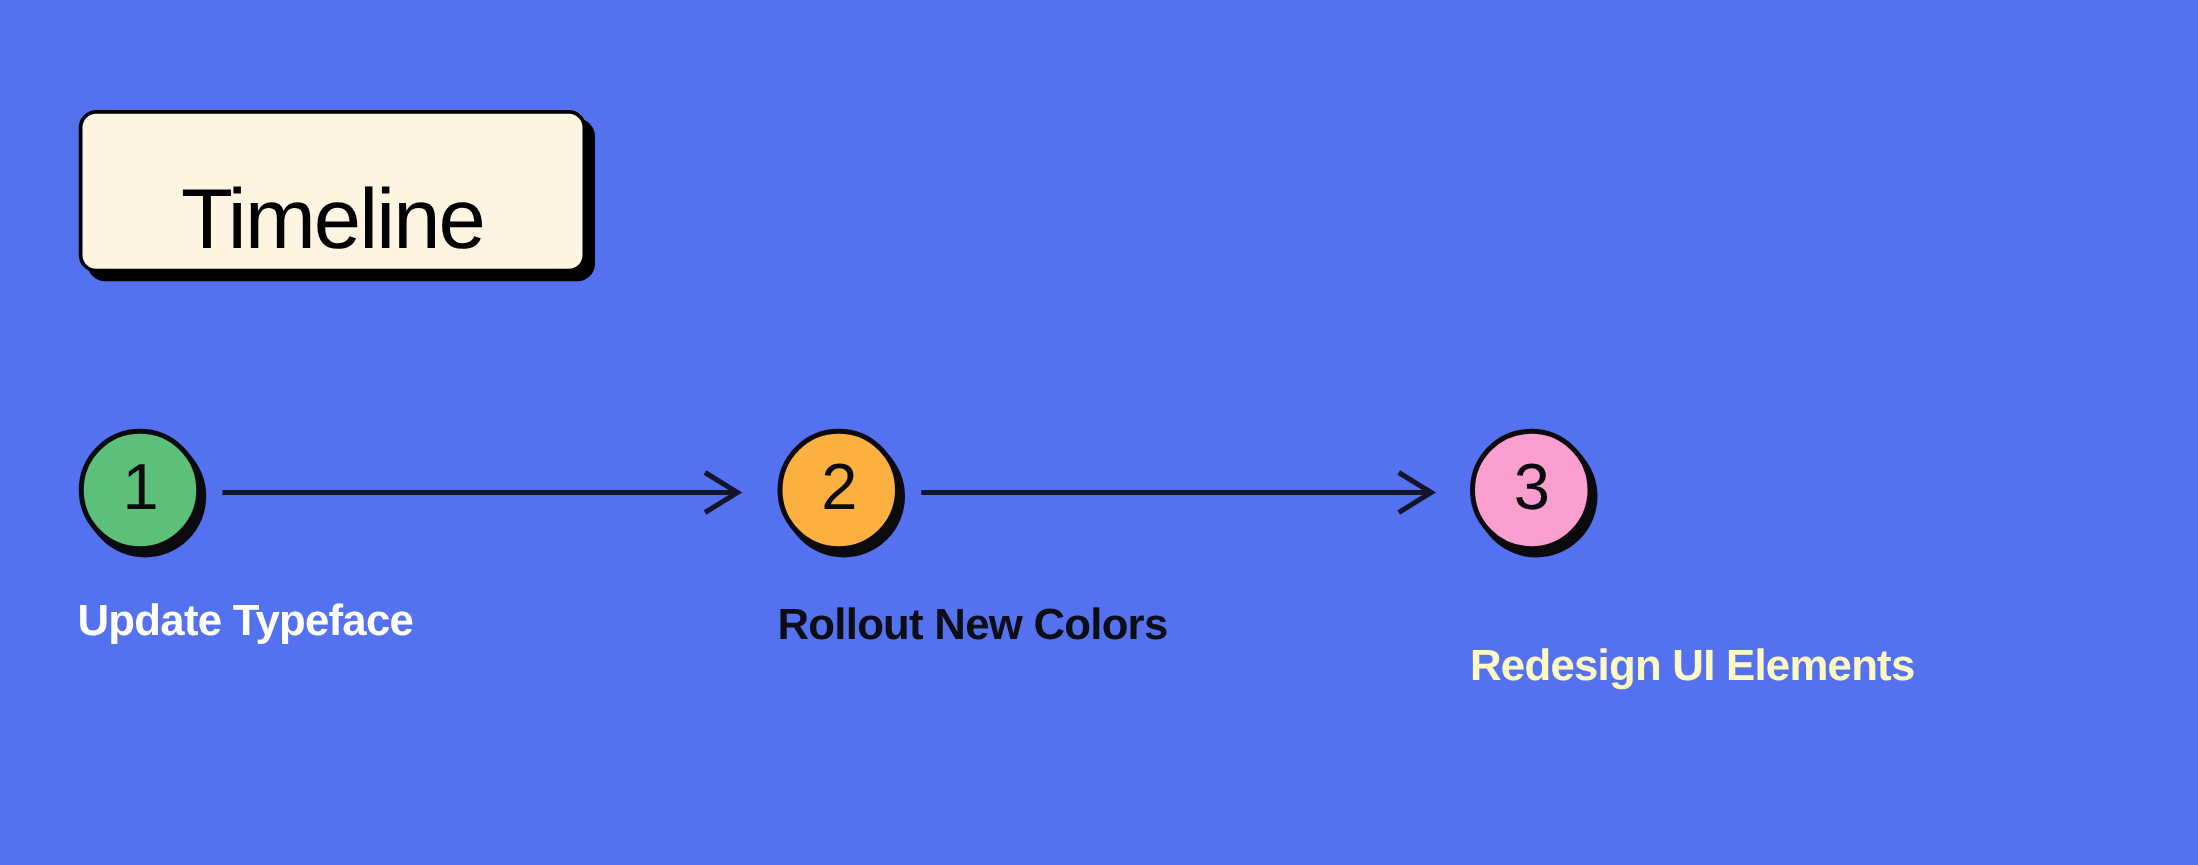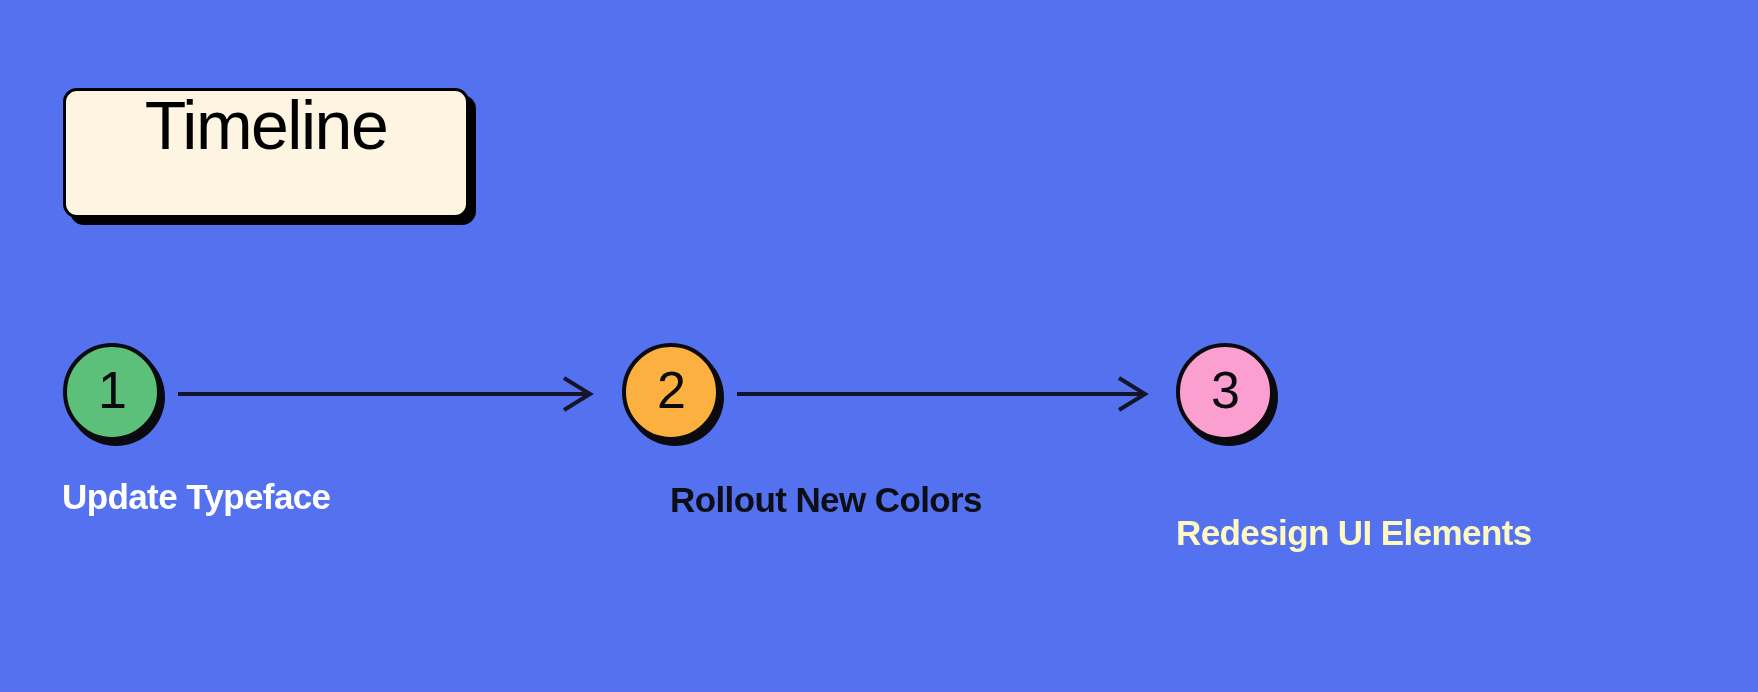--- a/index.html
+++ b/index.html
@@ -30,21 +30,21 @@
     left: 63px;
     top: 88px;
     width: 406px;
     height: 130px;
     background: #fdf4e1;
     border: 3px solid #000000;
     border-radius: 14px;
     box-shadow: 7px 7px 0 0 #000000;
     box-sizing: border-box;
     display: flex;
-    align-items: flex-start;
+    align-items: flex-end;
     justify-content: center;
   }
   .title-card-text {
     font-size: 68px;
     line-height: 1;
     letter-spacing: -1.5px;
     color: #000000;
     font-weight: 400;
     white-space: nowrap;
     padding-bottom: 6px;
@@ -137,17 +137,17 @@
 
     <div class="node node-2" style="background: rgb(251, 176, 63); border-color: rgb(11, 11, 15); box-shadow: rgb(11, 11, 15) 4px 5px 0px 0px;">
       <span class="node-number" style="color: rgb(11, 11, 15);">2</span>
     </div>
 
     <div class="node node-3" style="background: rgb(251, 159, 208); border-color: rgb(11, 11, 15); box-shadow: rgb(11, 11, 15) 4px 5px 0px 0px;">
       <span class="node-number" style="color: rgb(11, 11, 15);">3</span>
     </div>
 
     <div class="step-label step-label-1" style="color: #ffffff;">Update Typeface</div>
-    <div class="step-label step-label-2" style="color: rgb(13, 13, 22); margin-left: 48px;">Rollout New Colors</div>
+    <div class="step-label step-label-2" style="color: rgb(13, 13, 22);">Rollout New Colors</div>
     <div class="step-label step-label-3" style="color: #fef9c3; margin-top: 36px;">Redesign UI Elements</div>
 
   </div>
 </div>
 
 </body></html>

